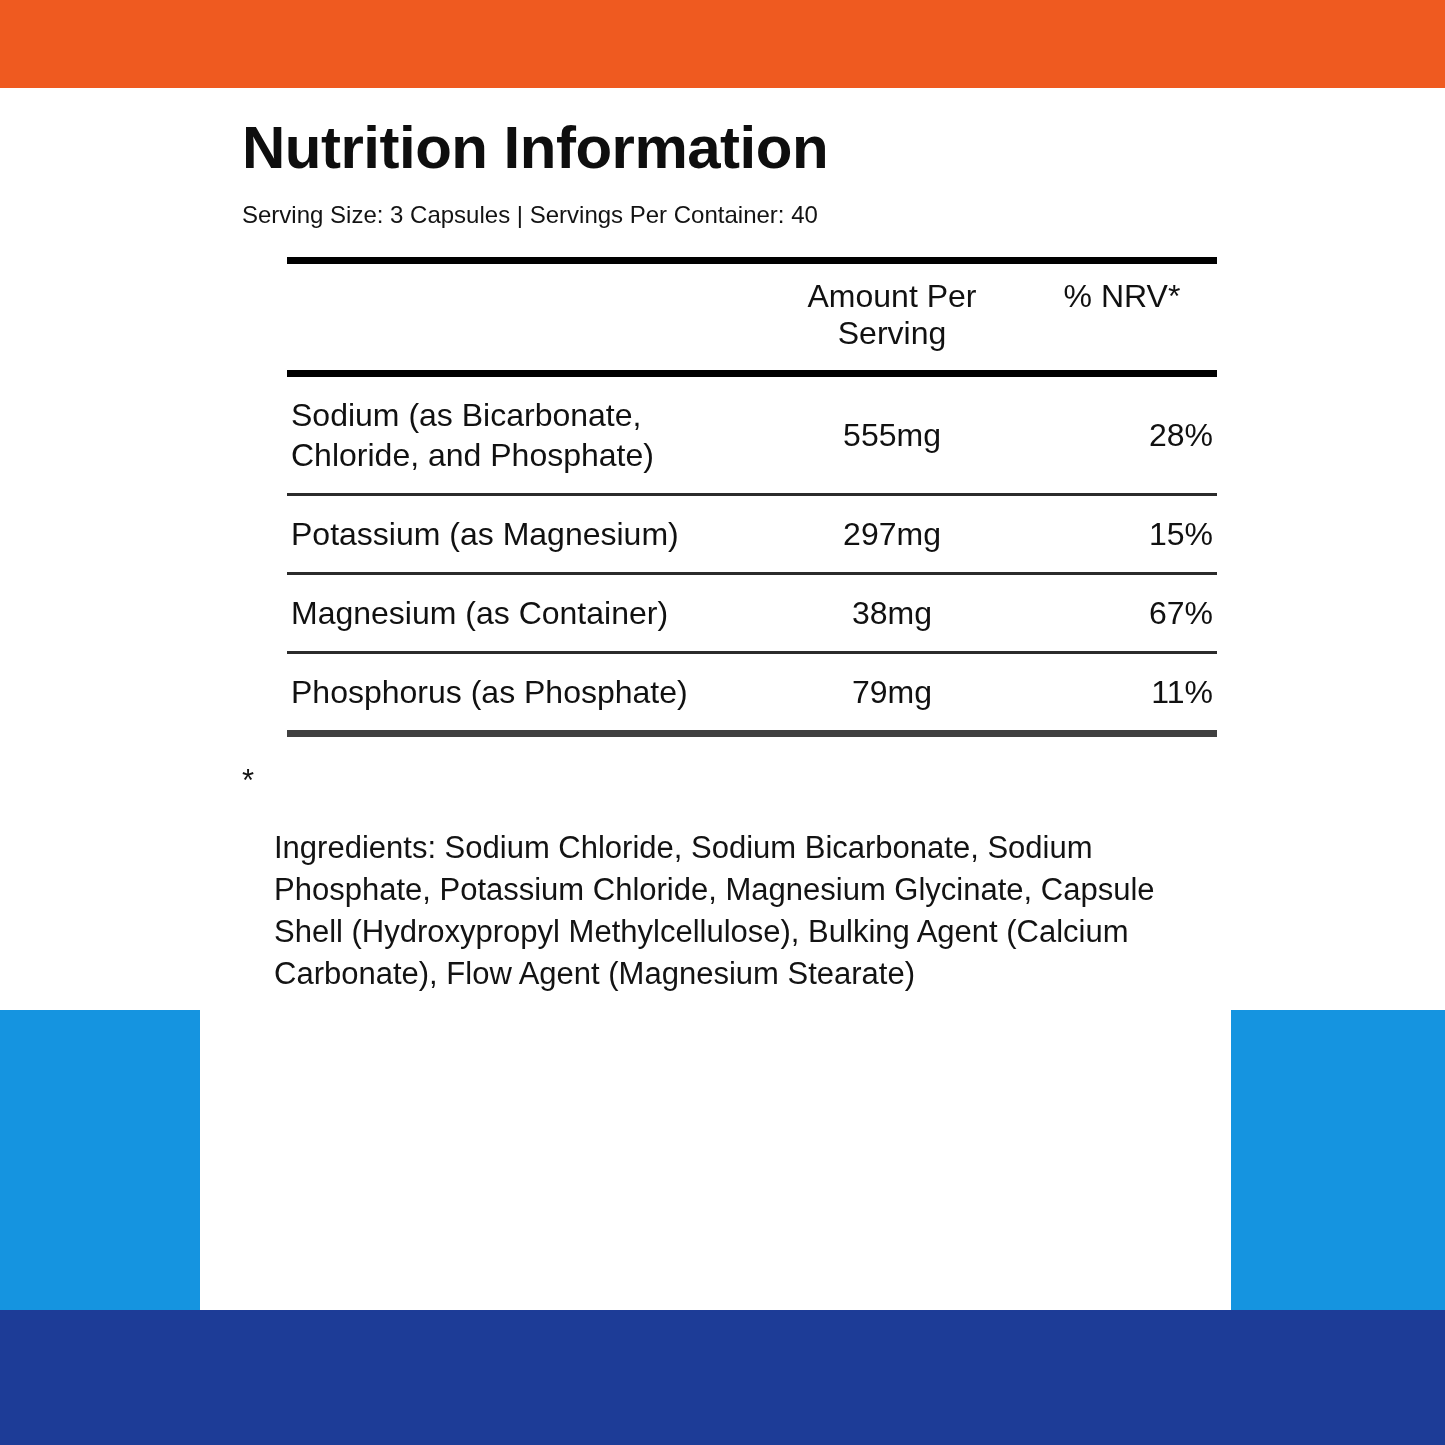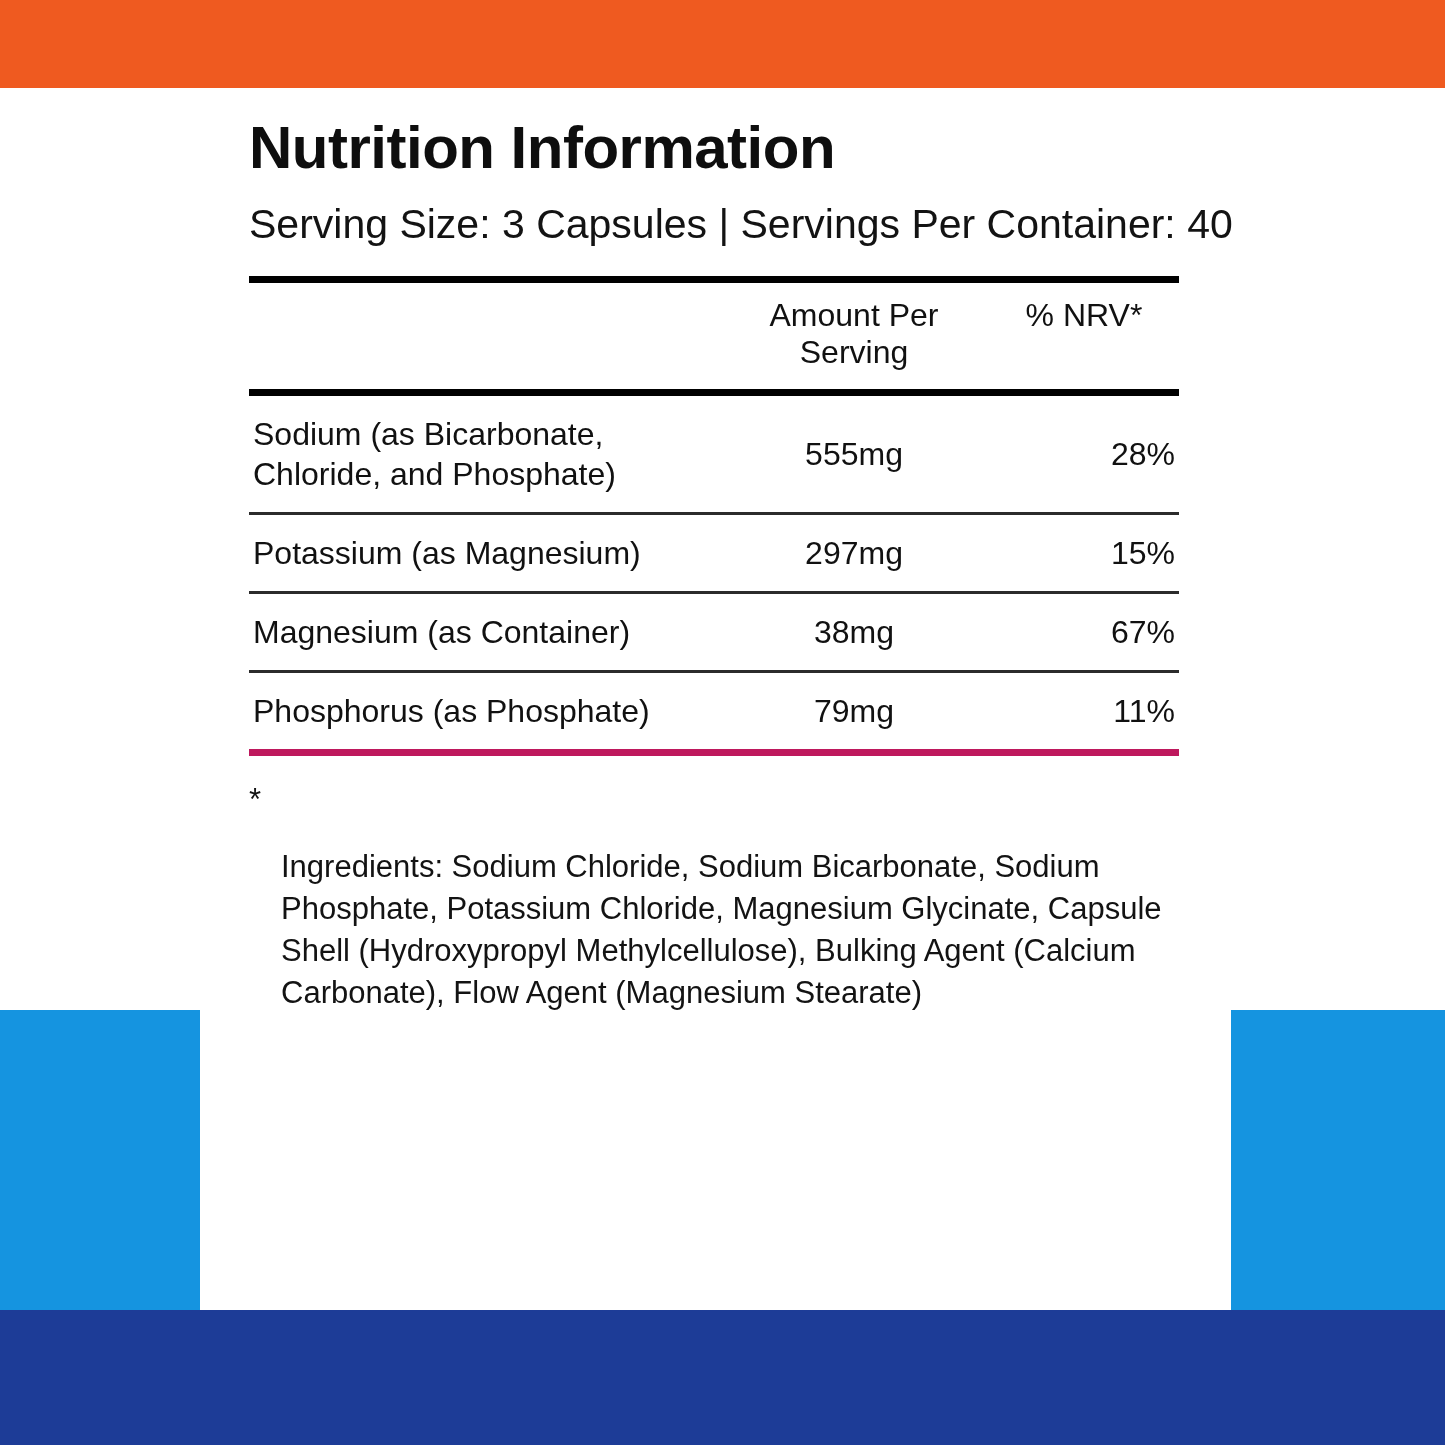--- a/index.html
+++ b/index.html
@@ -59,45 +59,46 @@
     position: absolute;
     left: 200px;
     top: 88px;
     width: 1031px;
     height: 1222px;
     background: #ffffff;
   }
 
   .inner {
     position: absolute;
-    left: 49px;
+    left: 42px;
     top: 28px;
     width: 948px;
   }
 
   .title {
     font-size: 60px;
     font-weight: bold;
     color: #0e0e0e;
     letter-spacing: -0.5px;
     line-height: 1.05;
     margin: 0 0 22px 0;
   }
 
   .serving-line {
-    font-size: 41px;
+    font-size: 24px;
     color: #131313;
     margin: 0 0 28px 0;
     white-space: nowrap;
   }
 
   table.nutri {
     border-collapse: collapse;
     width: 930px;
     table-layout: fixed;
+    margin-left: 45px;
   }
   table.nutri col.c-name { width: 470px; }
   table.nutri col.c-amt { width: 270px; }
   table.nutri col.c-nrv { width: 190px; }
 
   table.nutri thead th {
     font-size: 32px;
     font-weight: normal;
     color: #111111;
     padding: 14px 4px 18px 4px;
@@ -114,21 +115,21 @@
   }
 
   table.nutri tbody td {
     font-size: 32px;
     color: #111111;
     padding: 18px 4px 18px 4px;
     border-bottom: 3px solid #2b2b2b;
     vertical-align: middle;
   }
   table.nutri tbody tr:last-child td {
-    border-bottom: 7px solid #be185d;
+    border-bottom: 7px solid #404040;
   }
   td.nutrient {
     text-align: left;
     padding-left: 8px;
     line-height: 1.25;
   }
   td.amount {
     text-align: center;
   }
   td.nrv {

